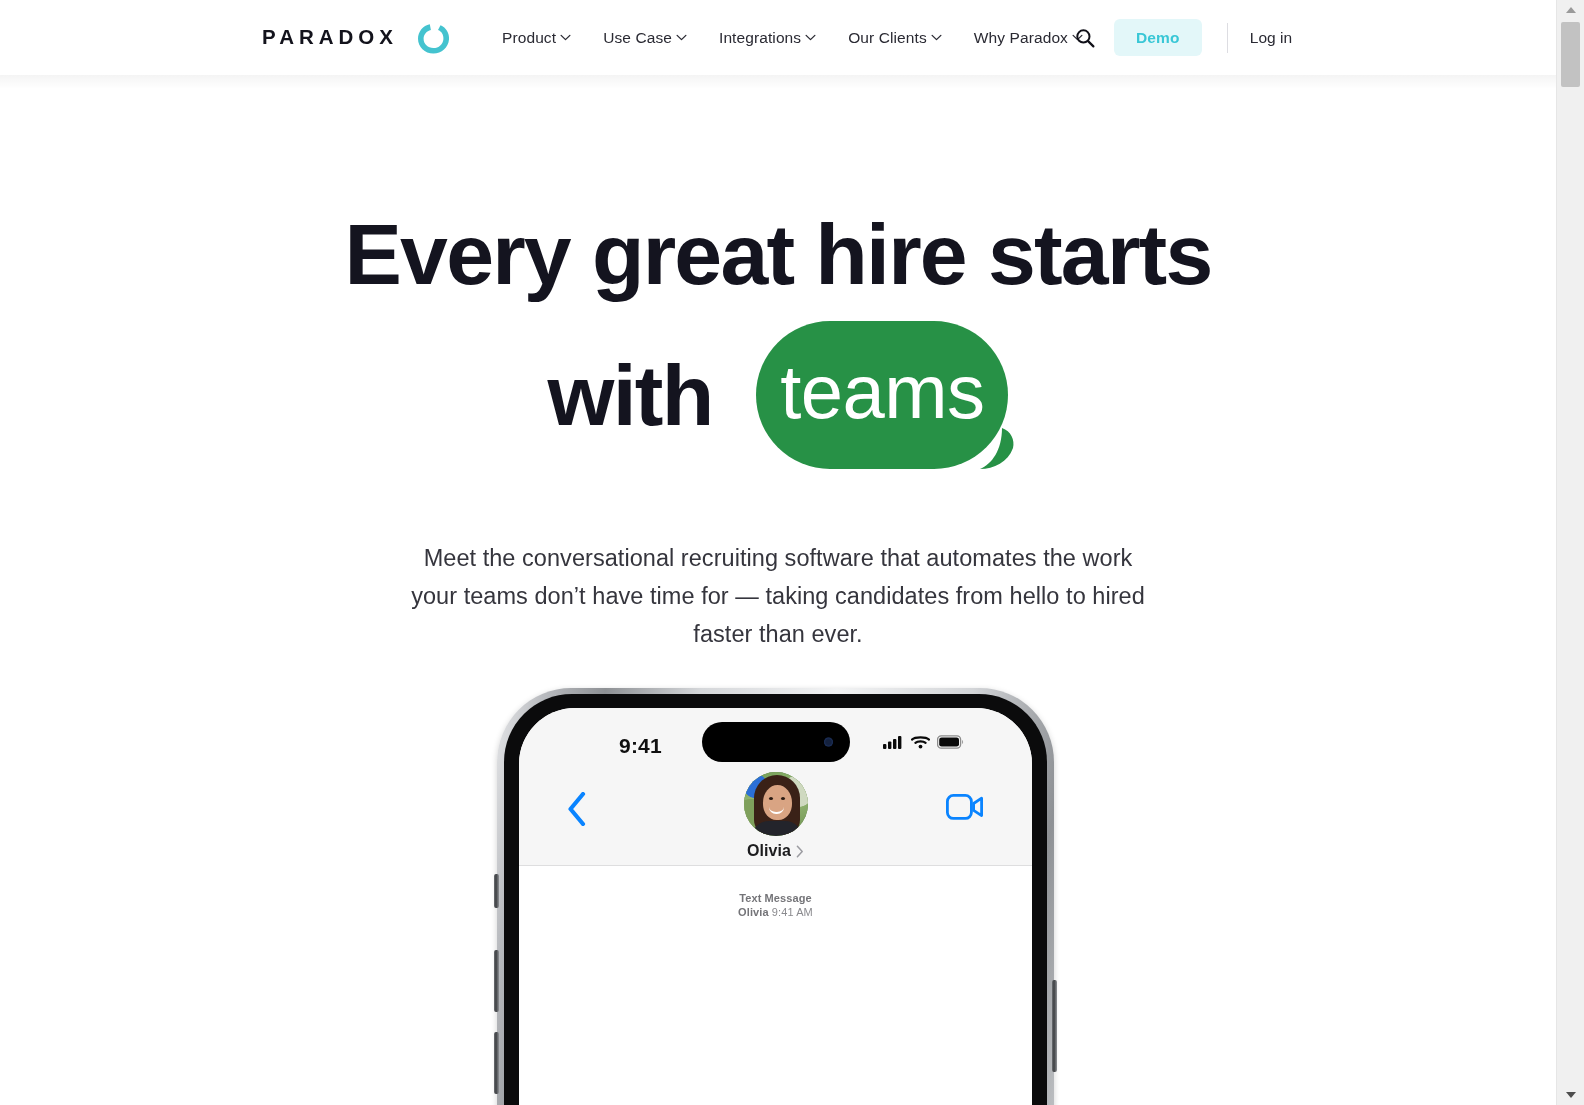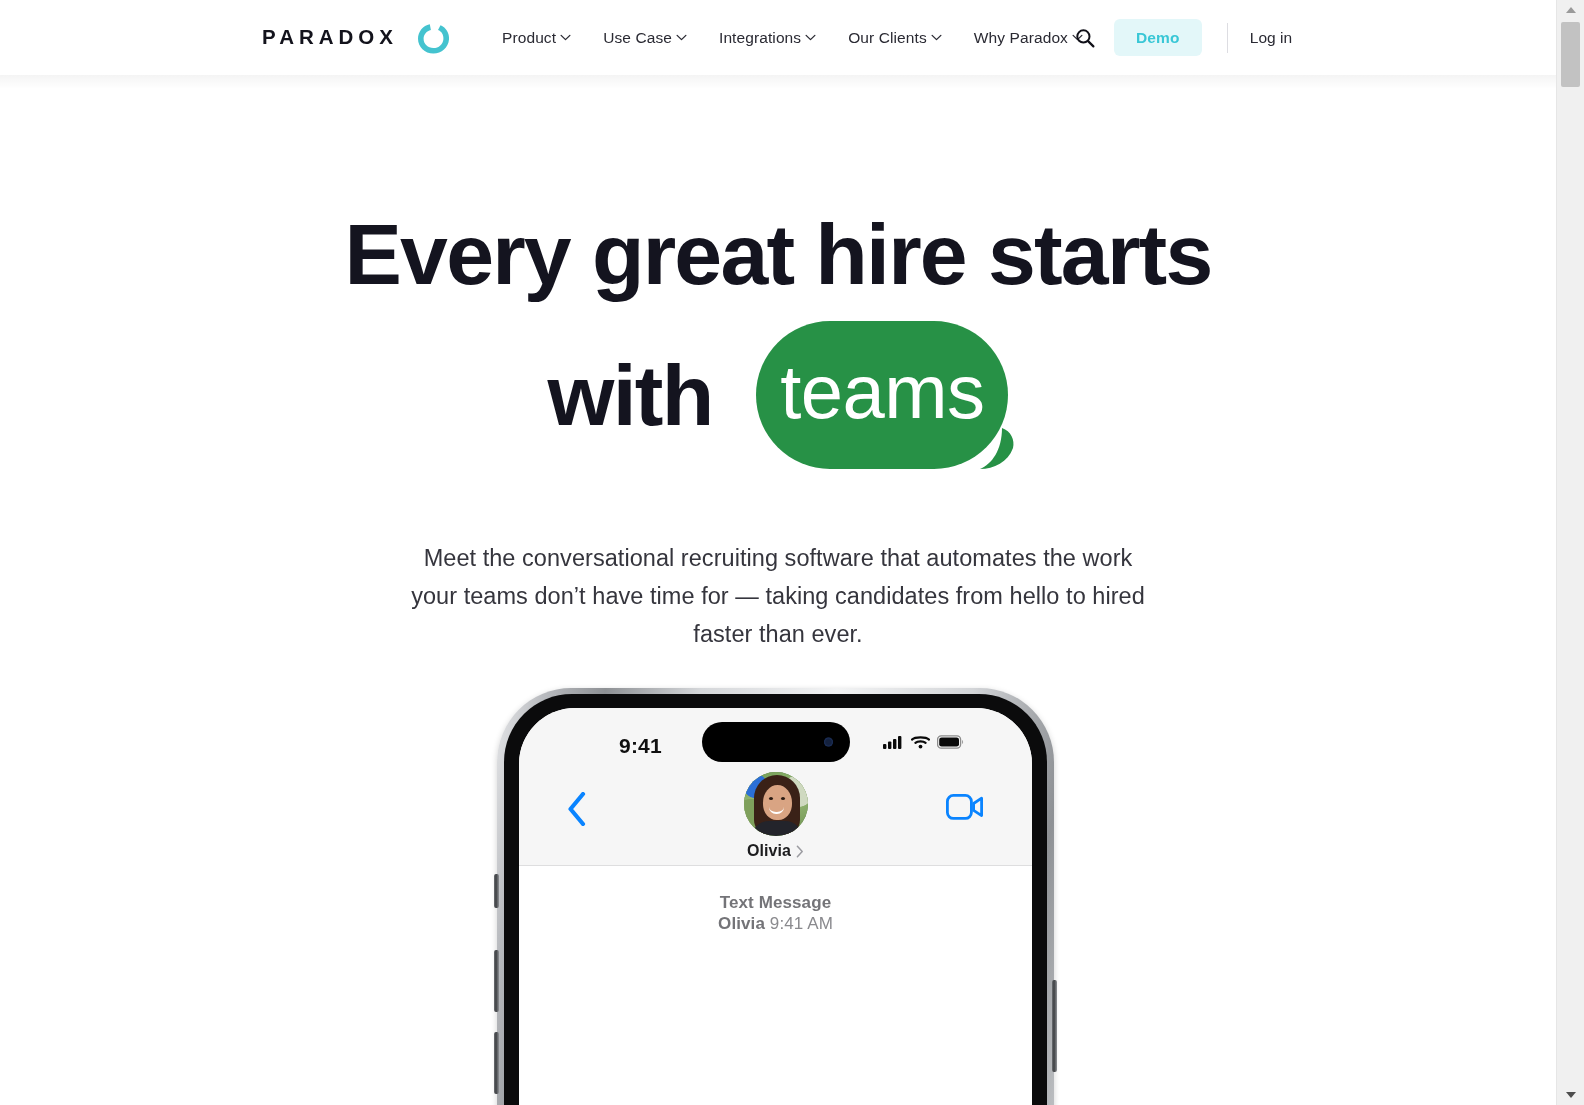--- a/index.html
+++ b/index.html
@@ -421,21 +421,21 @@
   }
 
   
   .ios-convo {
     position: relative;
     background: #ffffff;
     padding-top: 26px;
     text-align: center;
   }
   .msg-stamp {
-    font-size: 17px;
+    font-size: 11px;
     color: #8a8a8e;
     line-height: 1.25;
     letter-spacing: 0.1px;
   }
   .msg-stamp .stamp-label { font-weight: 700; color: #747478; }
   .msg-stamp .stamp-day   { font-weight: 700; color: #747478; }
   .msg-stamp .stamp-time  { font-weight: 400; color: #8a8a8e; }
 
   
   .btn-silent, .btn-volup, .btn-voldown, .btn-power {

